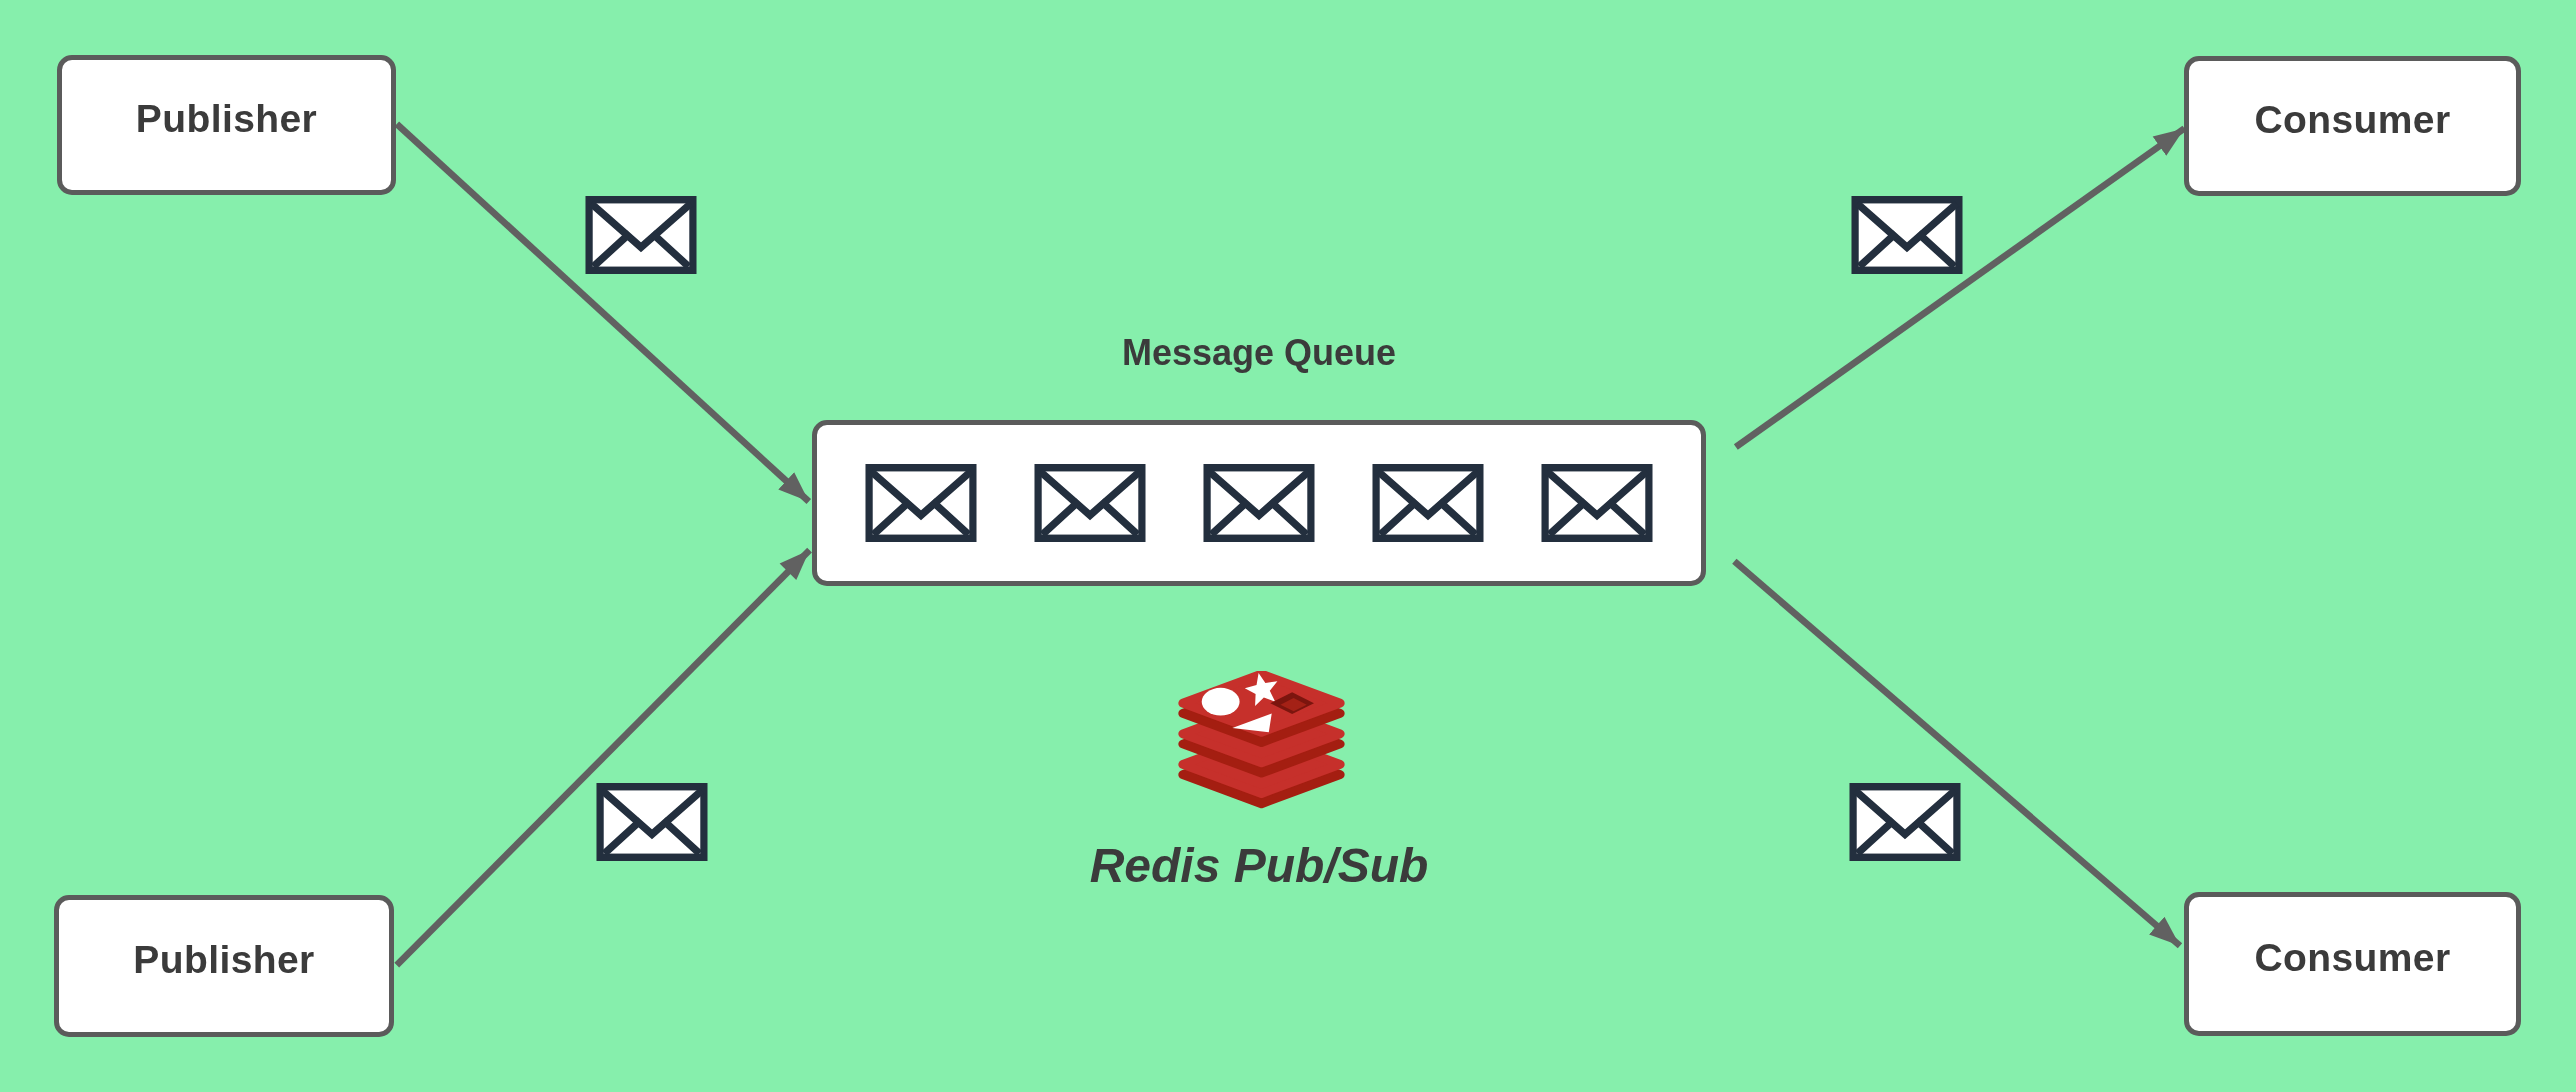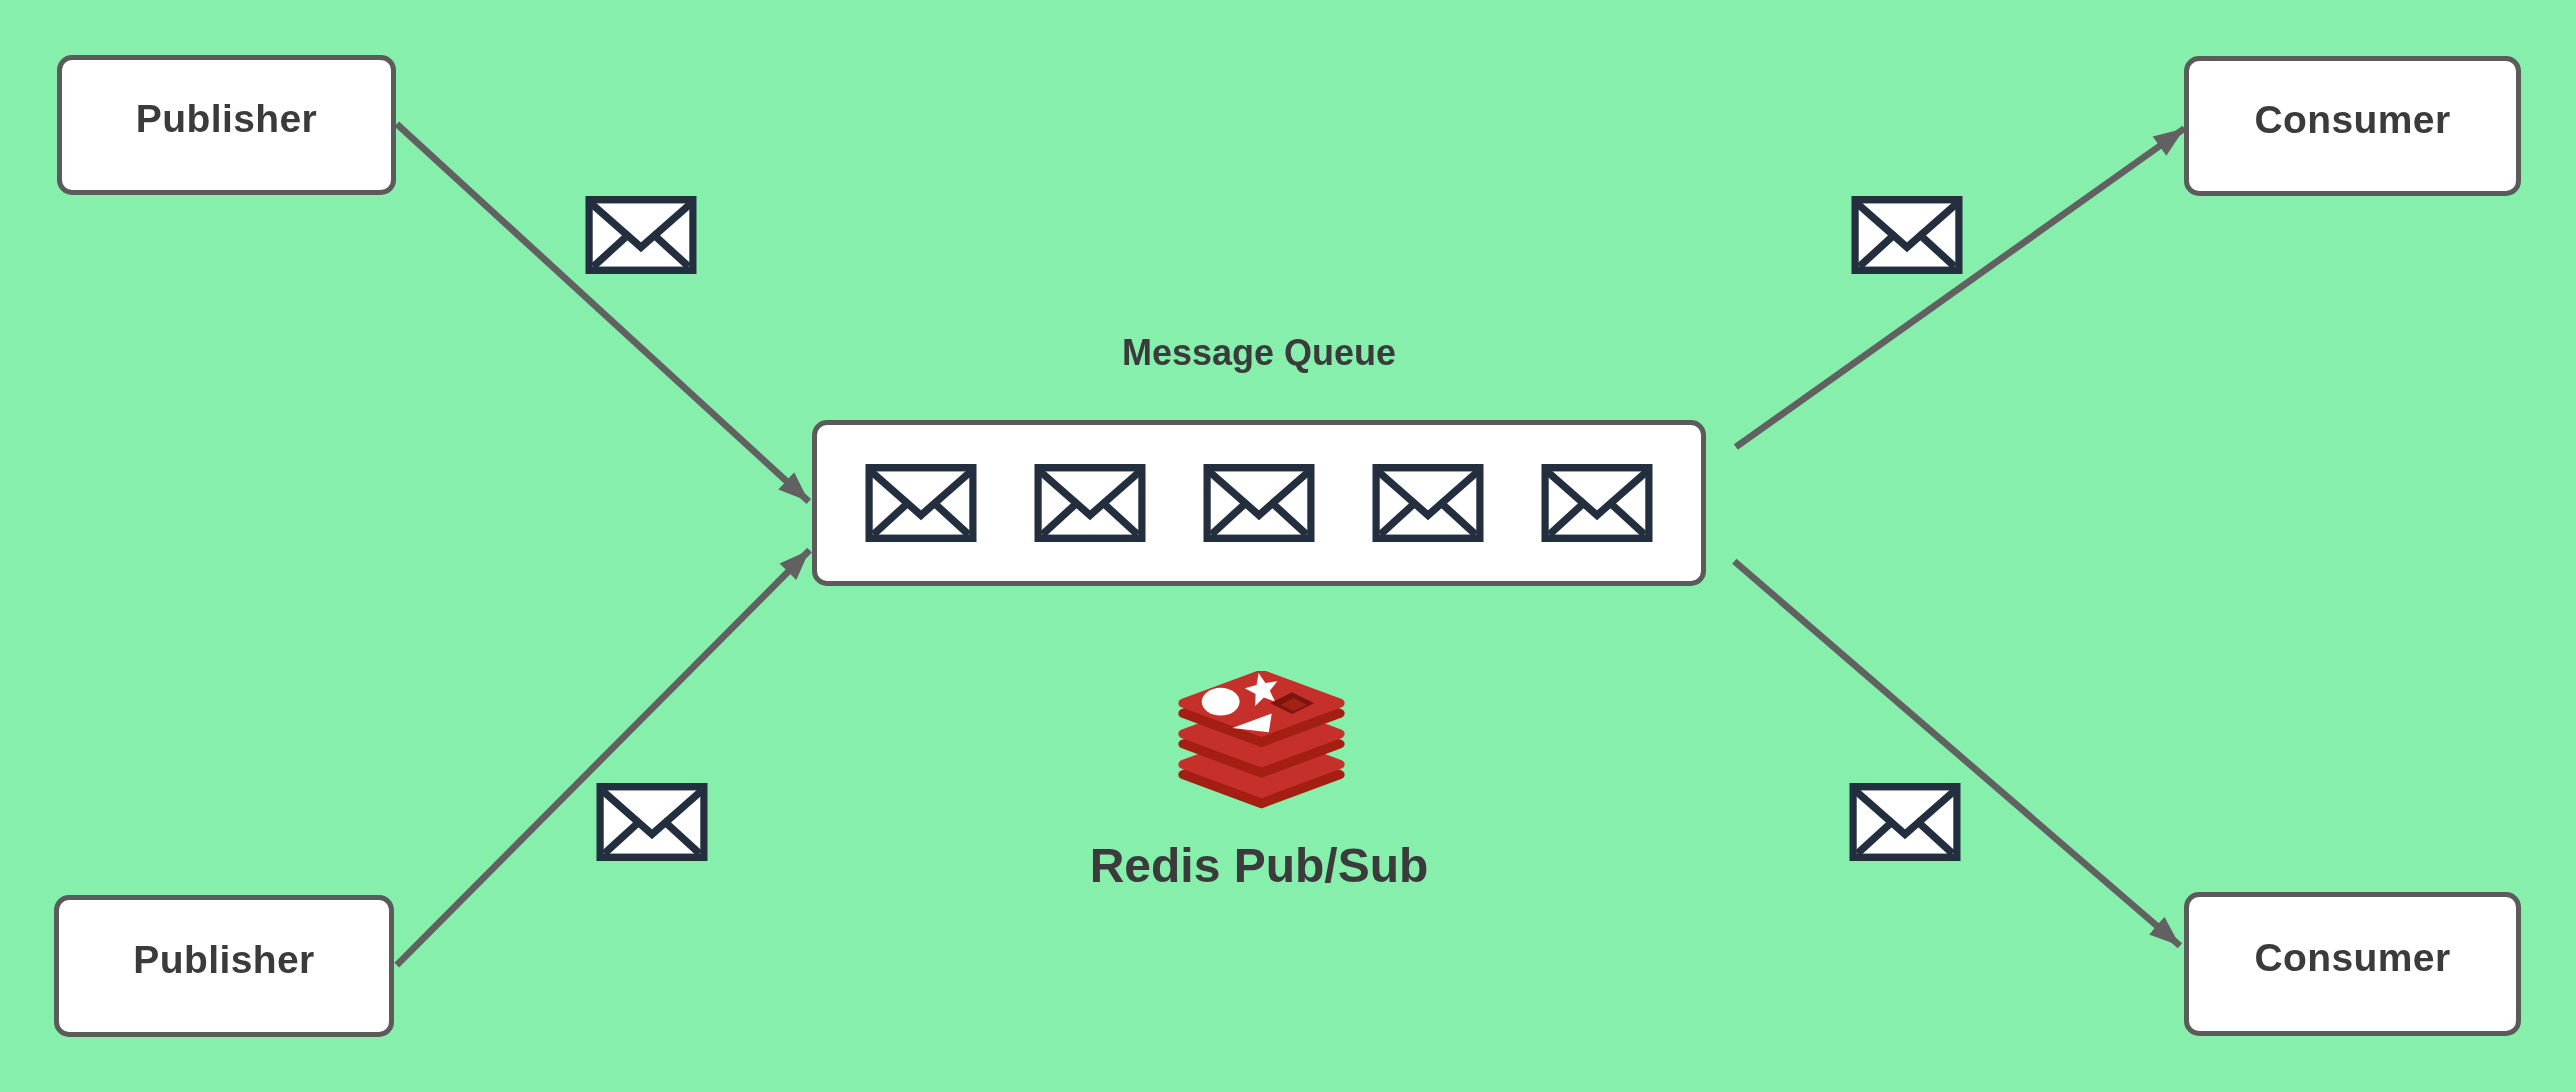--- a/index.html
+++ b/index.html
@@ -36,21 +36,21 @@
   .queue-row{
     display:flex;height:100%;
     align-items:center;justify-content:center;gap:57px;
   }
   .queue-title{
     position:absolute;left:812px;top:332px;width:894px;
     text-align:center;font-size:36px;font-weight:bold;color:#3b3b3b;
   }
   .redis-label{
     position:absolute;left:812px;top:838px;width:894px;
-    text-align:center;font-size:48px;font-weight:bold;color:#3b3b3b;
+    text-align:center;font-size:48px;font-weight:bold;color:#3b3b3b;font-style:italic;
   }
   .env{display:block;width:112px;height:78px;}
   .env-float{position:absolute;width:112px;height:78px;}
   .env-tl{left:585px;top:196px;}
   .env-bl{left:596px;top:783px;}
   .env-tr{left:1851px;top:196px;}
   .env-br{left:1849px;top:783px;}
   .redis-logo{position:absolute;left:1174px;top:671px;width:175px;height:146px;}
 </style>
 </head>

